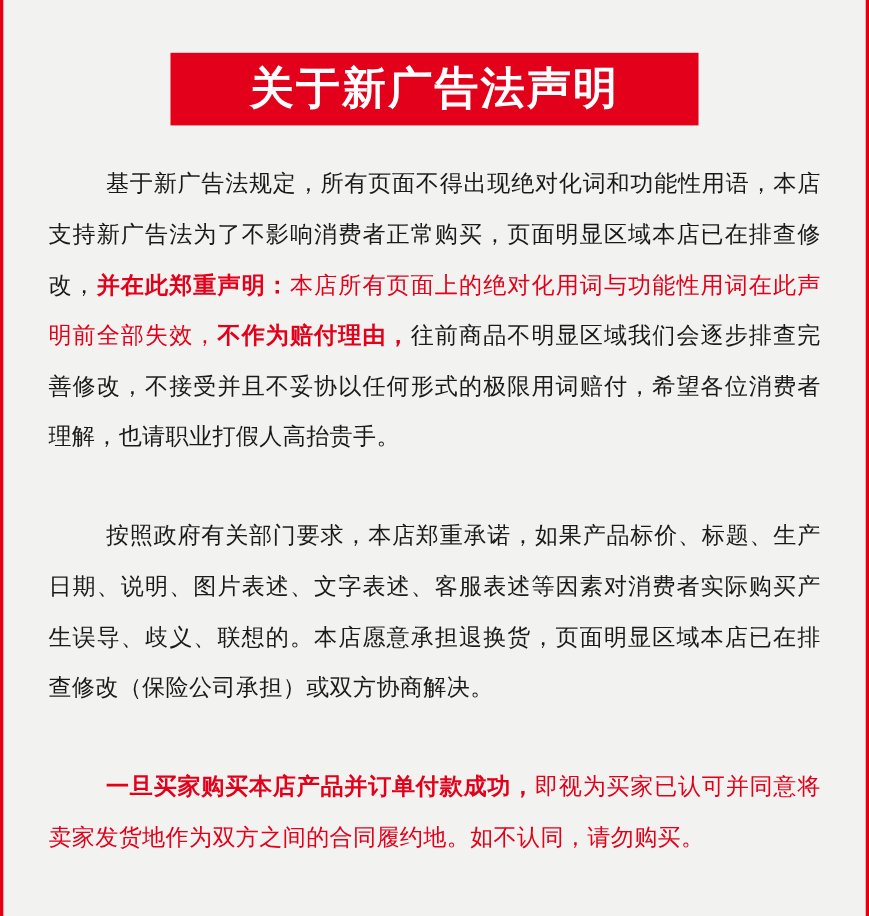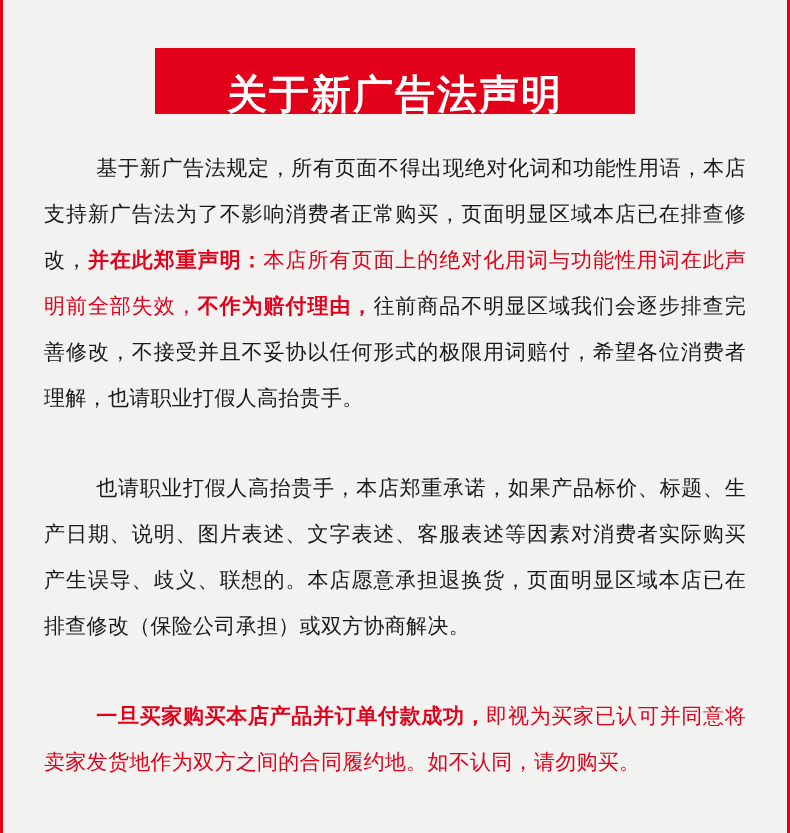--- a/index.html
+++ b/index.html
@@ -32,21 +32,21 @@
   .edge-rule.right { right: 0; }
 
   .title-banner {
     position: absolute;
     left: 155px;
     top: 48px;
     width: 480px;
     height: 66px;
     background: #e2001a;
     display: flex;
-    align-items: flex-end;
+    align-items: center;
     justify-content: center;
   }
   .title-banner .title-text {
     color: #ffffff;
     font-size: 40px;
     font-weight: bold;
     letter-spacing: 2px;
     line-height: 1;
     white-space: nowrap;
   }
@@ -90,21 +90,21 @@
     <span class="title-text">关于新广告法声明</span>
   </div>
 
   <div class="body-wrap">
 
     <p class="para first">
       <span class="indent"></span><span>基于新广告法规定，所有页面不得出现绝对化词和功能性用语，本店支持新广告法为了不影响消费者正常购买，页面明显区域本店已在排查修改，</span><span class="strong-red">并在此郑重声明：</span><span class="red">本店所有页面上的绝对化用词与功能性用词在此声明前全部失效，</span><span class="strong-red">不作为赔付理由，</span><span>往前商品不明显区域我们会逐步排查完善修改，不接受并且不妥协以任何形式的极限用词赔付，希望各位消费者理解，也请职业打假人高抬贵手。</span>
     </p>
 
     <p class="para second">
-      <span class="indent"></span><span>也请职业打假人高抬贵手，</span><span class="dark-bold">本店郑重承诺，</span><span>如果产品标价、标题、生产日期、说明、图片表述、文字表述、客服表述等因素对消费者实际购买产生误导、歧义、联想的。</span><span class="dark-bold">本店愿意承担退换货，</span><span>页面明显区域本店已在排查修改（保险公司承担）或双方协商解决。</span>
+      <span class="indent"></span><span>按照政府有关部门要求，</span><span class="dark-bold">本店郑重承诺，</span><span>如果产品标价、标题、生产日期、说明、图片表述、文字表述、客服表述等因素对消费者实际购买产生误导、歧义、联想的。</span><span class="dark-bold">本店愿意承担退换货，</span><span>页面明显区域本店已在排查修改（保险公司承担）或双方协商解决。</span>
     </p>
 
     <p class="para third">
       <span class="indent"></span><span class="bold">一旦买家购买本店产品并订单付款成功，</span><span>即视为买家已认可并同意将卖家发货地作为双方之间的合同履约地。如不认同，请勿购买。</span>
     </p>
 
   </div>
 </div>
 
 </body></html>

